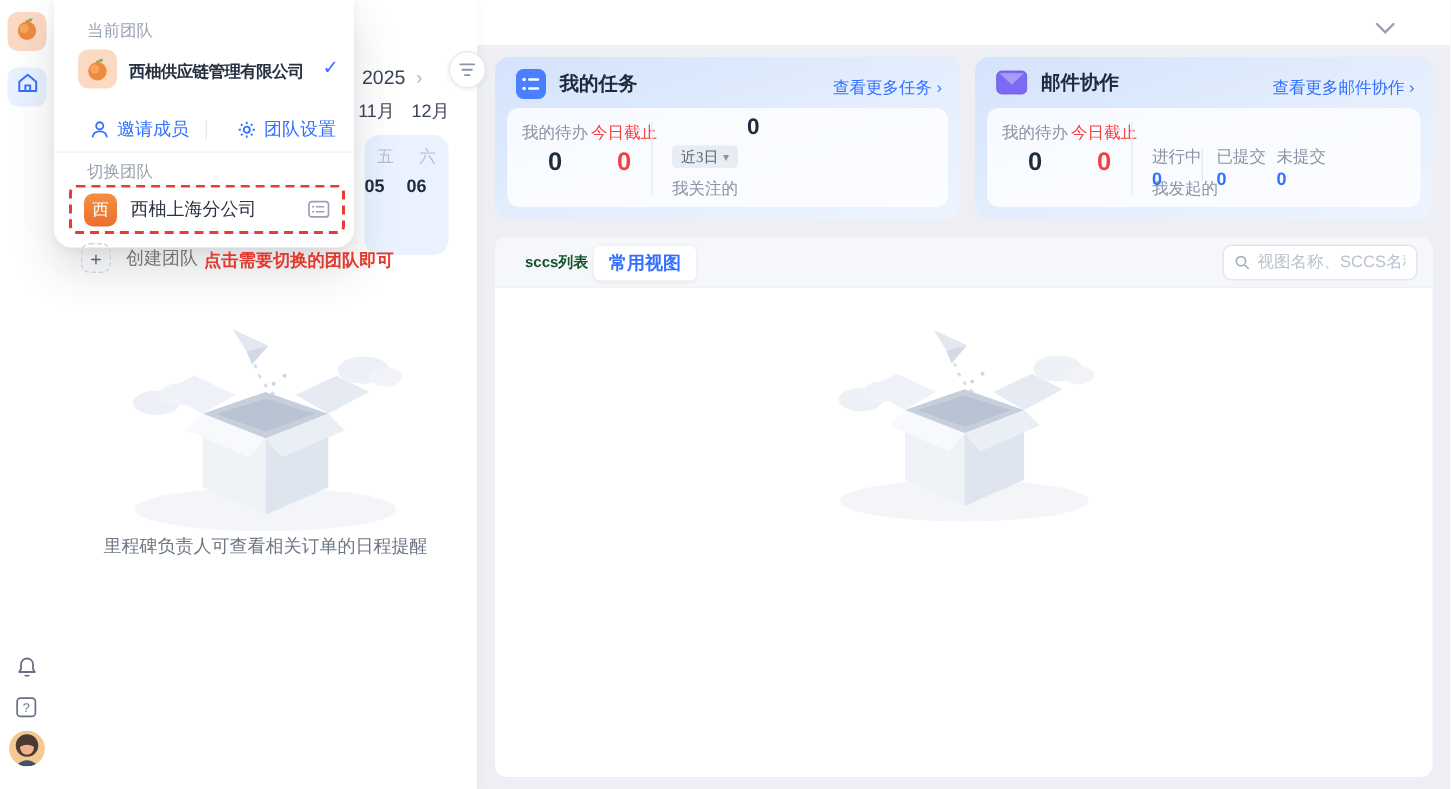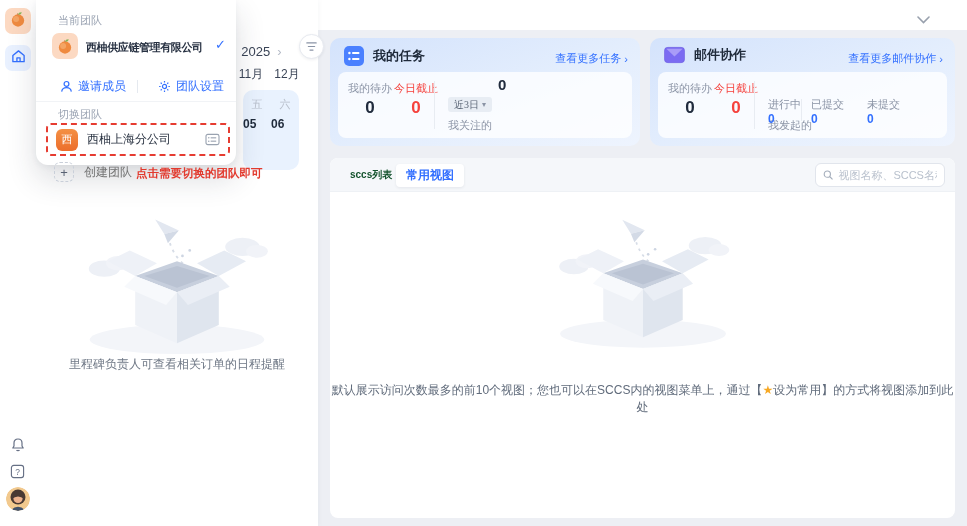--- a/index.html
+++ b/index.html
@@ -70,21 +70,21 @@
   .grey-lbl { font-size:11px; color:#8a93a5;margin-top:37px; }
   .c1-follow-label { position:absolute; left:110px; top:9px; }
   .c1-follow-val { position:absolute; left:160px; top:4px; font-size:15px; font-weight:bold; color:#202b3d; }
   .c1-pill { position:absolute; left:110px; top:25px; height:15px; padding:0 6px; background:#e8edf4; border-radius:3px; display:flex; align-items:center; gap:3px; font-size:10px; color:#5a6575; cursor:pointer;font-family:Liberation Serif, serif; }
   .c1-pill .caret { font-size:8px; color:#8a93a5; }
   .c1-line { position:absolute; left:110px; top:45px; font-size:11px; color:#3c4657; white-space:nowrap; }
   .blue-num { color:#3370ff; font-weight:bold; }
   .c2-init-label { position:absolute; left:110px; top:9px; }
   .c2-stat-lbl { position:absolute; top:25px; font-size:11px; color:#8a93a5; }
   .c2-stat-val { position:absolute; top:40px; font-size:12px; font-weight:bold; color:#3370ff; }
-  .c2-s1 { left:110px; } .c2-s2 { left:153px; } .c2-s3 { left:193px;margin-left:16px; }
+  .c2-s1 { left:110px; } .c2-s2 { left:153px; } .c2-s3 { left:193px; }
   .c2-stat-divider { position:absolute; left:143px; top:27px; height:22px; width:1px; background:#e8ecf2; }
 
   .sccs { position:absolute; left:12px; top:158px; width:625px; height:360px; background:#fff; border-radius:8px; }
   .sccs-head { position:absolute; left:0; right:0; top:0; height:34px; background:#f5f7fa; border-radius:8px 8px 0 0; border-bottom:1px solid #eef1f5; }
   .sccs-tab-list { position:absolute; left:20px; top:10px; font-size:10px; font-weight:bold; color:#14532d; cursor:pointer; }
   .sccs-tab-fav { position:absolute; left:66px; top:6px; padding:3px 10px; background:#fff; border-radius:4px; font-size:12px; font-weight:bold; color:#3370ff; box-shadow:0 1px 3px rgba(30,40,60,.08); cursor:pointer; }
   .sccs-search { position:absolute; right:10px; top:5px; width:130px; height:24px; background:#fff; border:1px solid #e1e5ec; border-radius:6px; display:flex; align-items:center; padding:0 7px; gap:5px; }
   .sccs-search input { border:none; outline:none; width:100%; font-size:11px; color:#333f52; background:transparent; font-family:inherit; }
   .sccs-search input::placeholder { color:#b9c1cd; }
   .sccs-illustration { position:absolute; left:50%; top:48px; transform:translateX(-50%); width:190px; }
@@ -344,19 +344,16 @@
         <polygon points="156,78 186,62 162,50 132,64" fill="#e6ebf3"></polygon>
         <polygon points="64,78 110,62 156,78 110,96" fill="#c7cfdd"></polygon>
         <polygon points="74,78 110,67 146,78 110,91" fill="#bac3d3"></polygon>
         <polygon points="64,78 110,96 110,152 64,132" fill="#eff2f7"></polygon>
         <polygon points="110,96 156,78 156,132 110,152" fill="#dfe5ee"></polygon>
         <polygon points="64,78 110,96 98,110 52,90" fill="#f7f9fc"></polygon>
         <polygon points="110,96 156,78 168,90 122,110" fill="#eaeef5"></polygon>
         <circle cx="116" cy="56" r="1.5" fill="#cdd5e2"></circle>
           <circle cx="124" cy="50" r="1.5" fill="#cdd5e2"></circle>
       </svg>
-      <div class="sccs-caption">
-        <span>默认展示访问次数最多的前10个视图；您也可以在SCCS内的视图菜单上，通过【</span><span class="star">★</span><span>设为常用】的方式将视图添加到此处</span>
-      </div>
     </div>
   </div>
 
 </div>
 
 </body></html>

